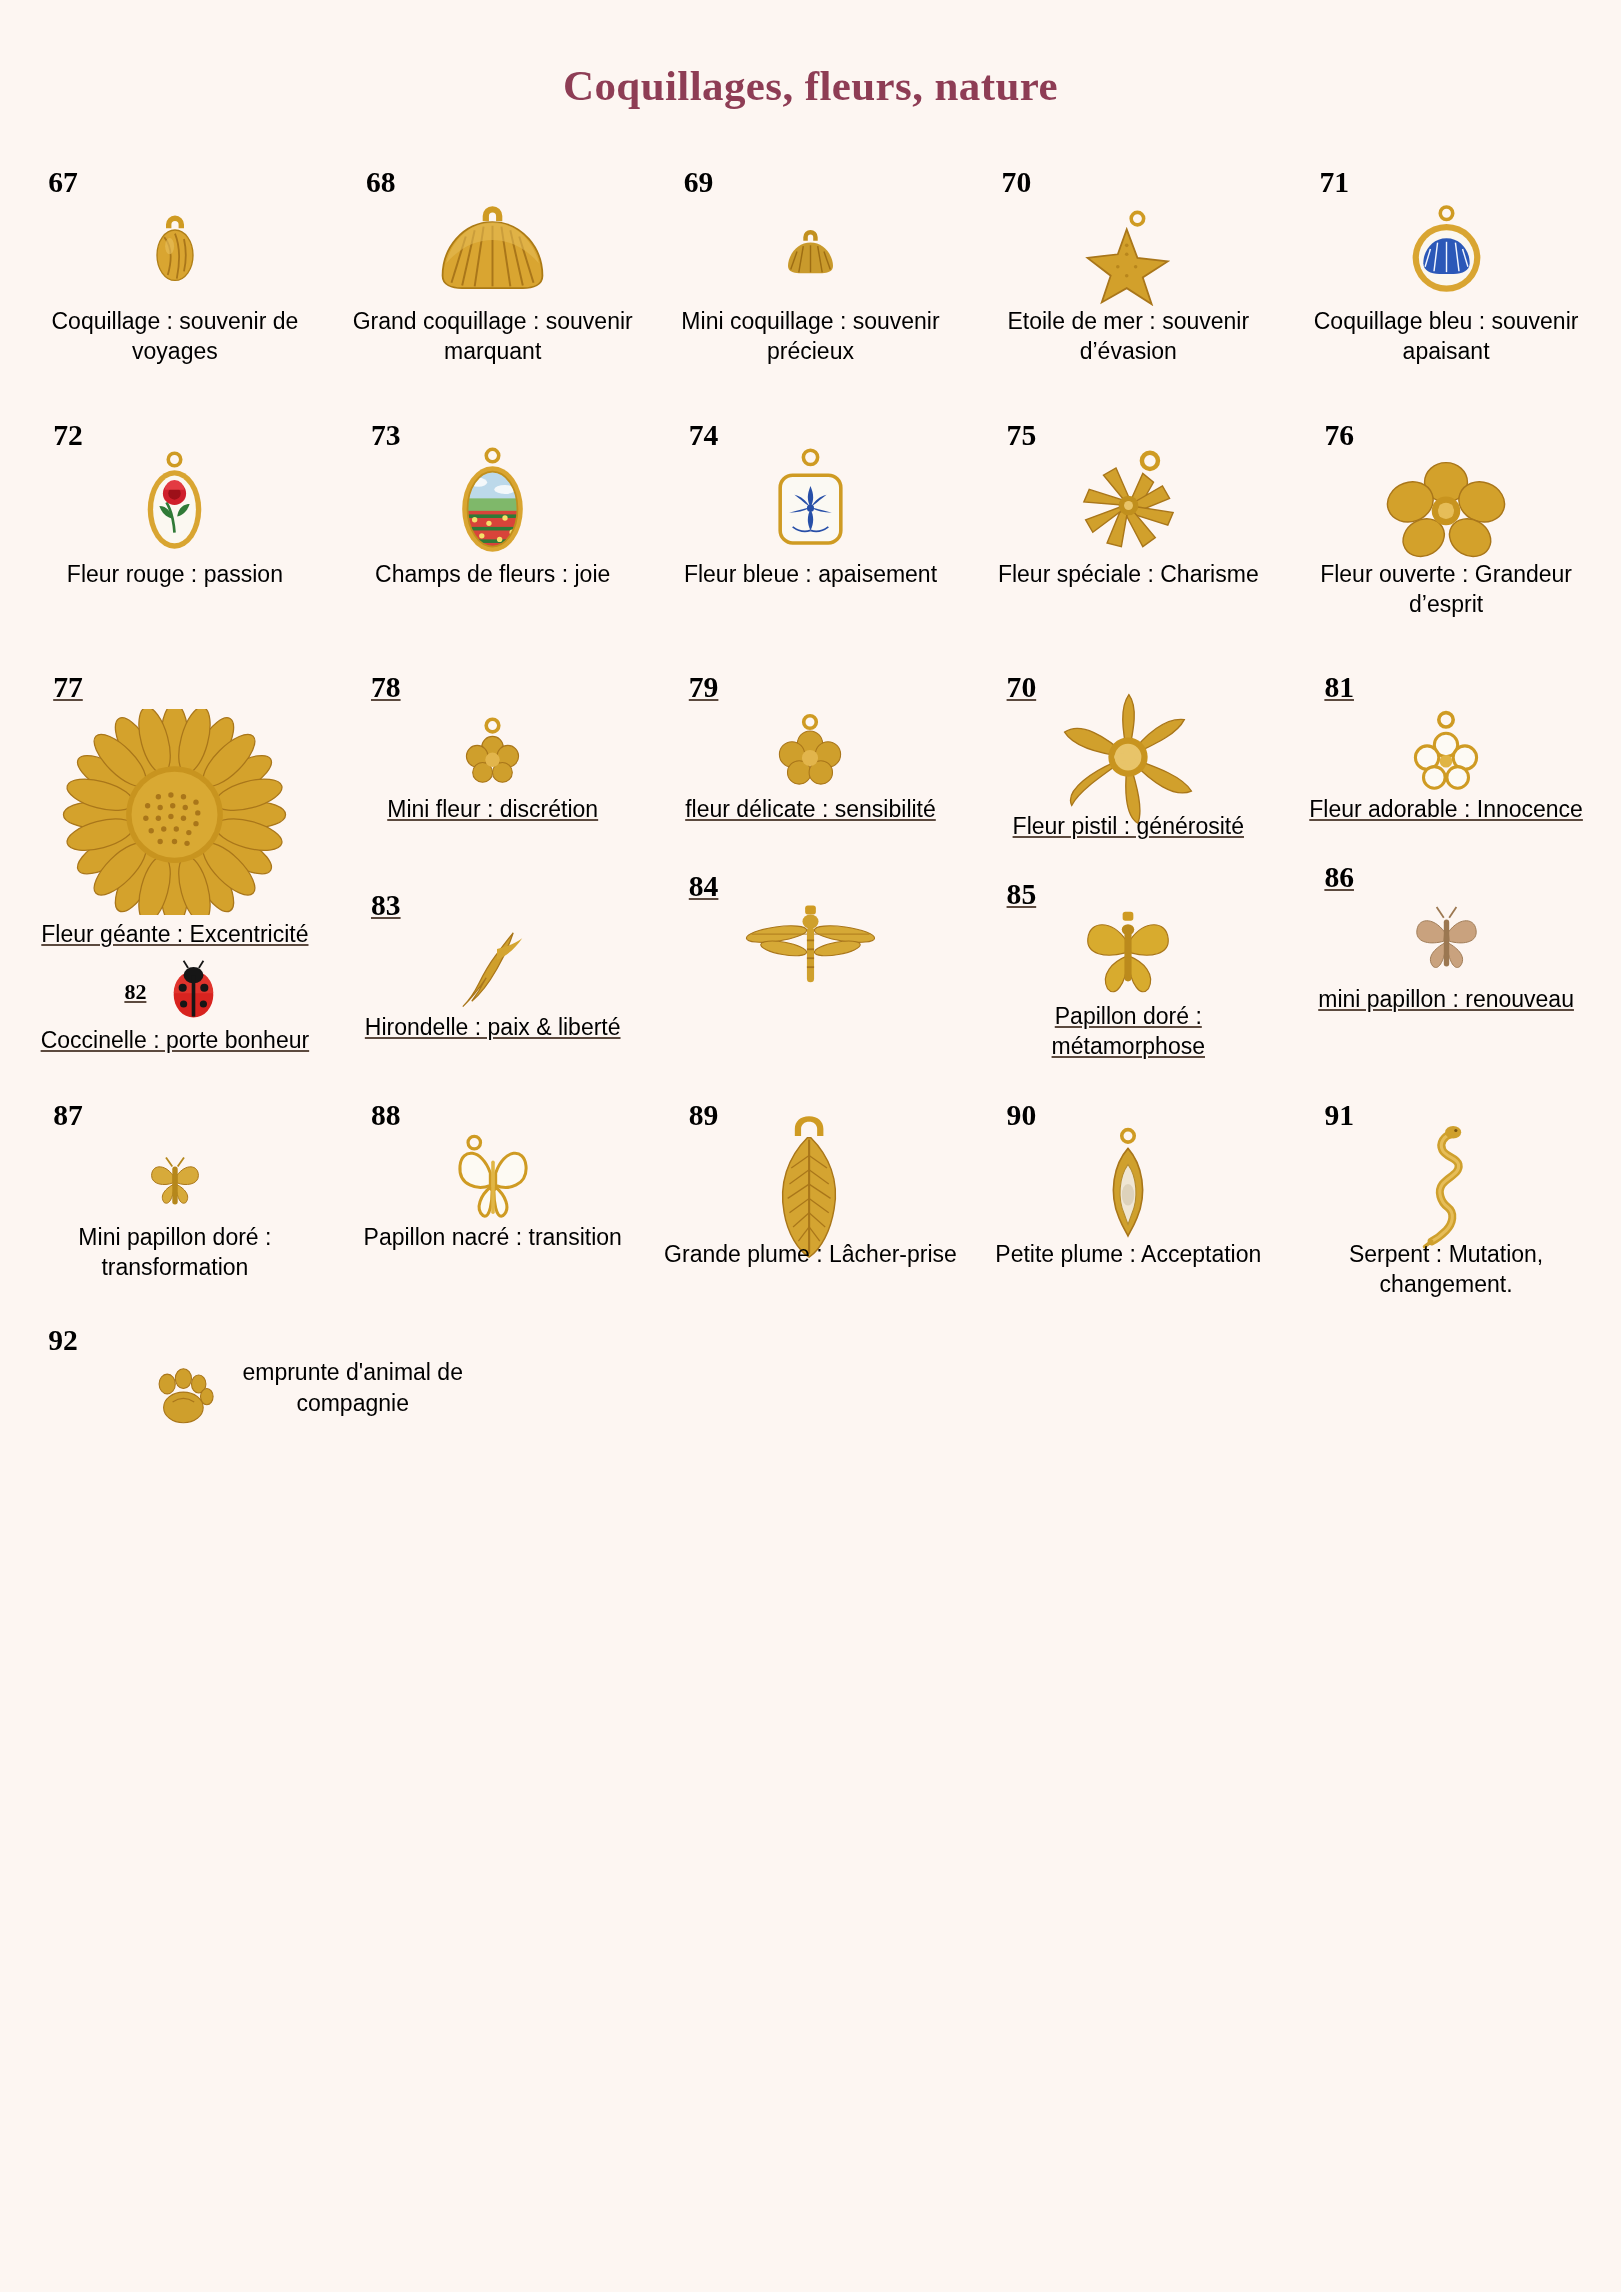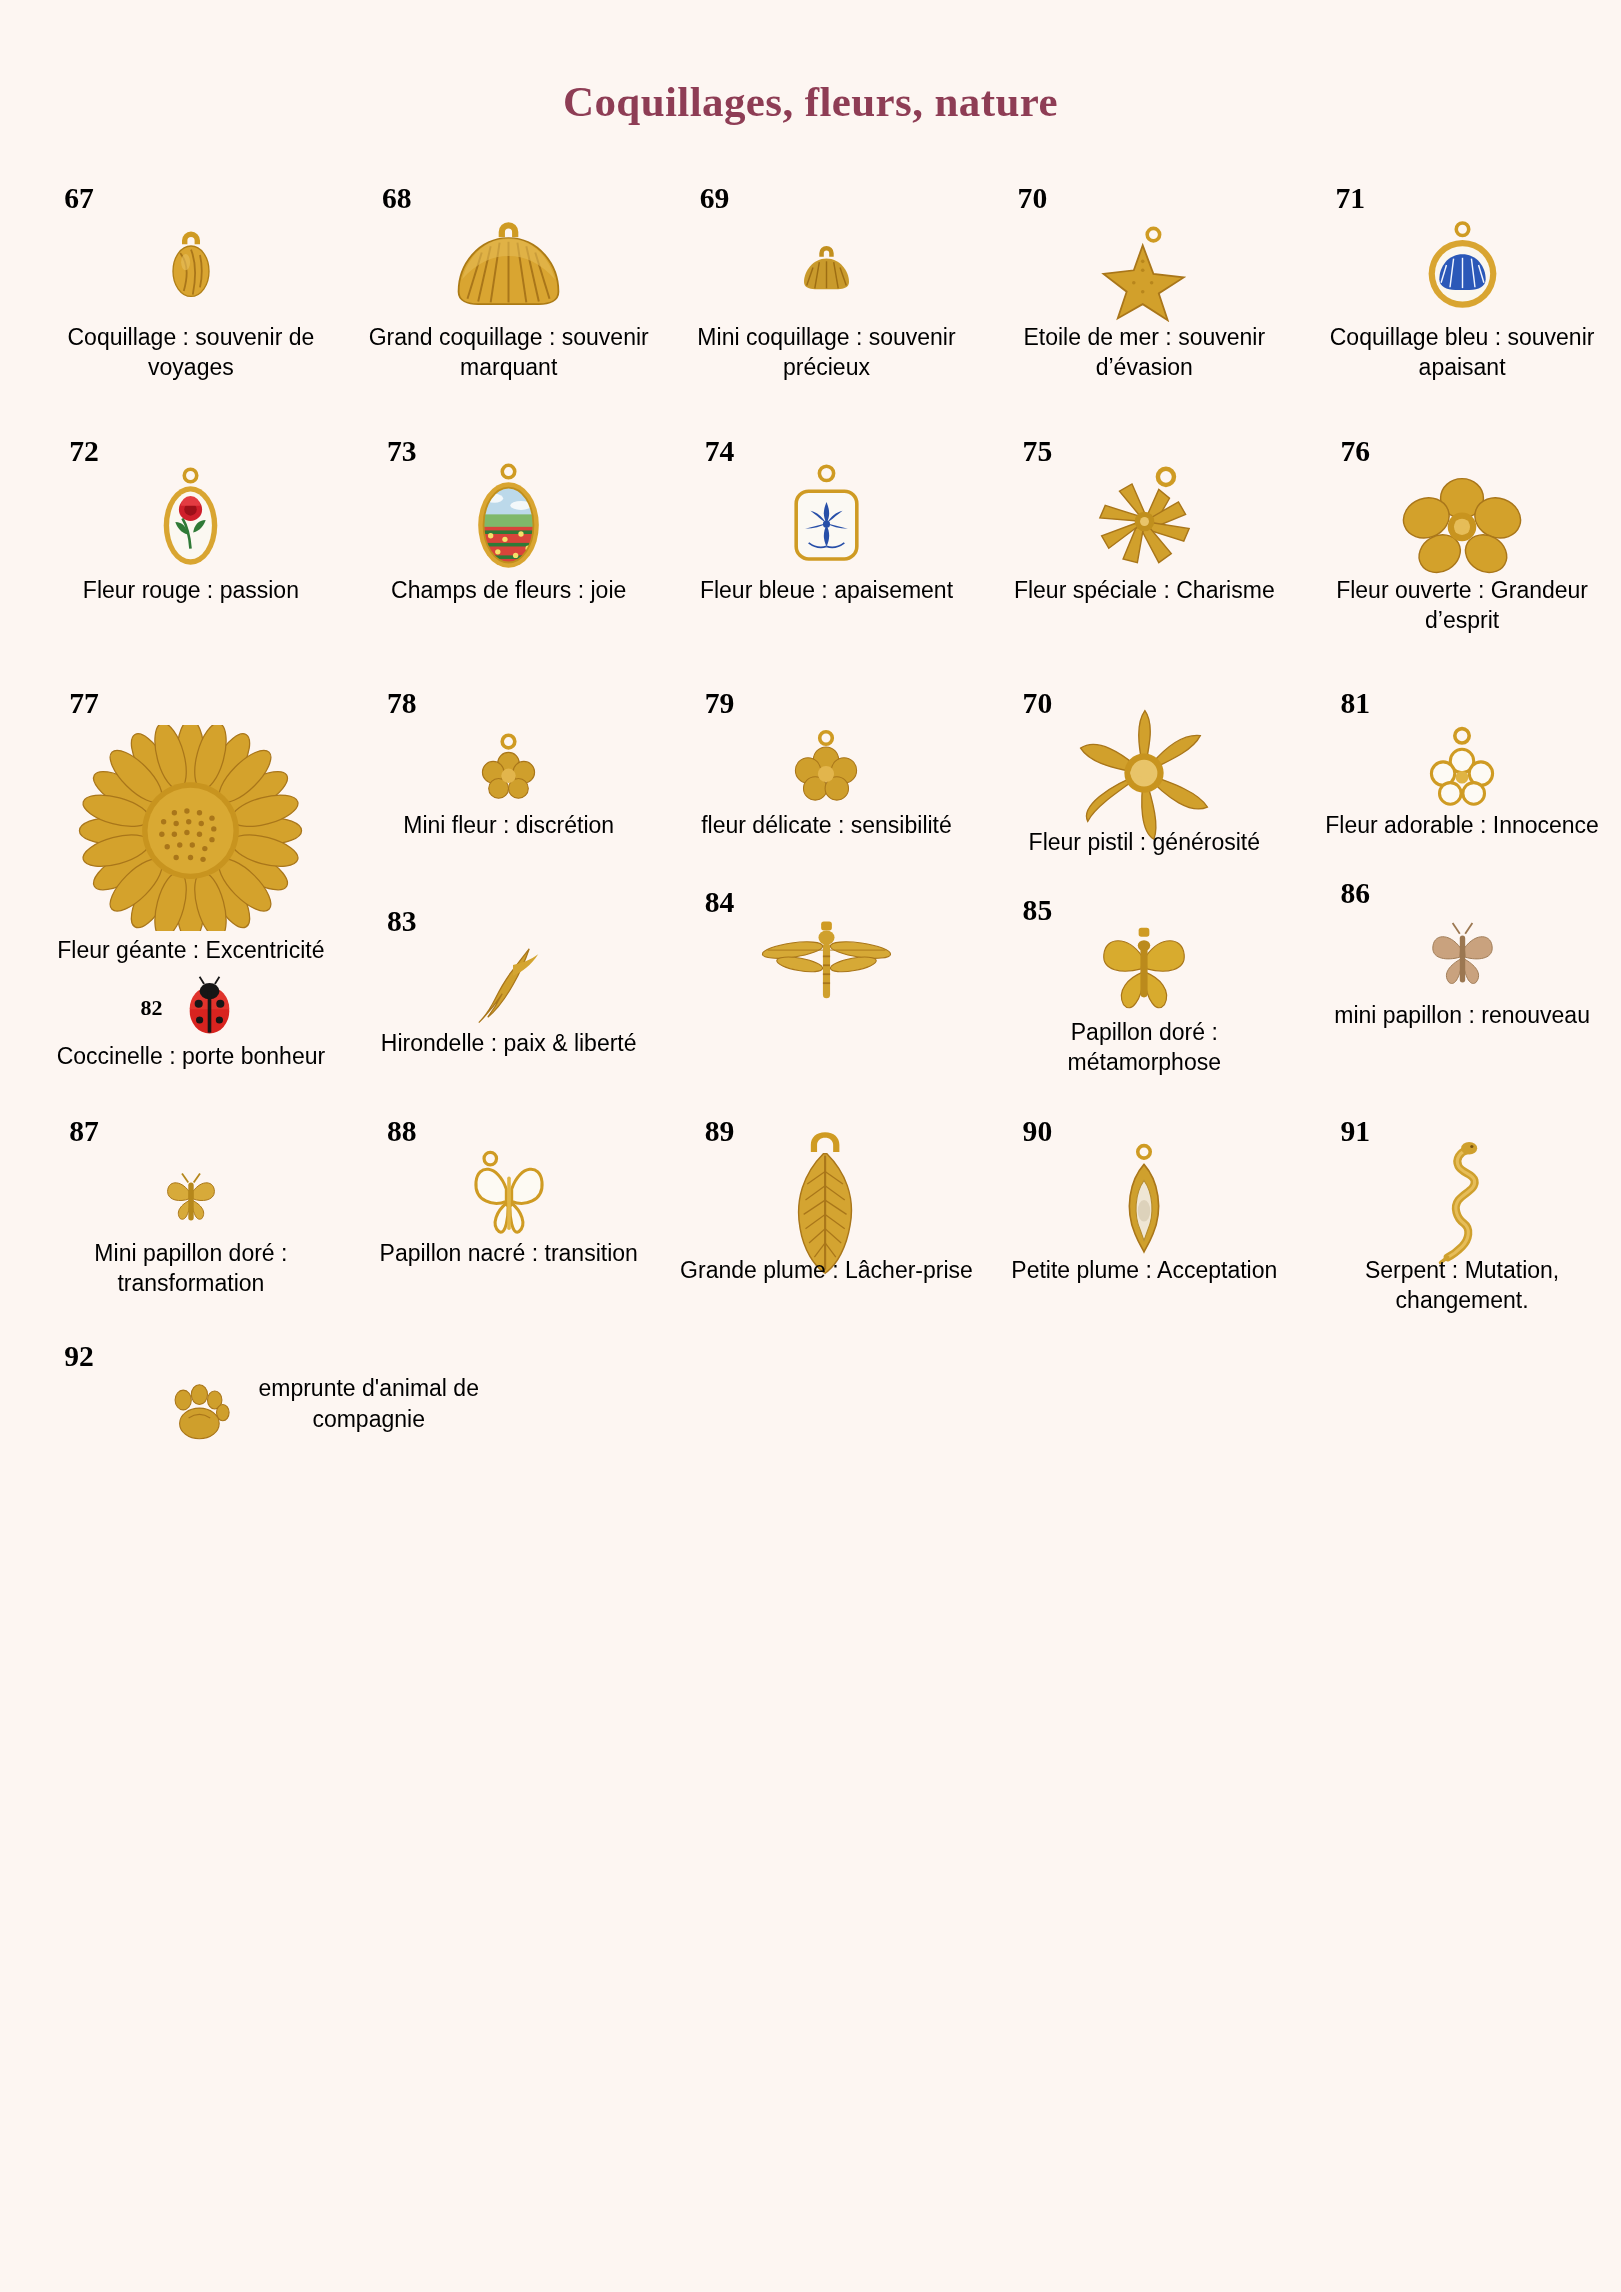--- a/index.html
+++ b/index.html
@@ -13,21 +13,21 @@
     height: 2293px;
     font-family: "Liberation Sans", sans-serif;
     color: #5c4a3f;
     position: relative;
     overflow: hidden;
   }
   .page {
     width: 1621px;
     height: 2293px;
     background: #fdf6f2;
-    padding: 16px;
+    padding: 0;
     position: relative;
   }
   .title {
     text-align: center;
     font-family: "Liberation Serif", serif;
     font-weight: bold;
     font-size: 43px;
     color: #8e3d55;
     letter-spacing: 0.4px;
     padding-top: 61px;
@@ -64,21 +64,21 @@
     font-size: 23px;
     line-height: 1.32;
     color: #000000;
     padding: 0 3.6px;
   }
 
   
   #row1 { margin-top: 56px; }
   #row1 .num { padding-left: 25px; }
   #row2 { margin-top: 52px; }
-  #row3 { margin-top: 52px; }
+  #row3 { margin-top: 52px; text-decoration: underline; }
   #row5 { margin-top: 37px; }
 
   .charm svg { display: block; }
 
   
   .charm.big { height: 215px; }
   .charm.small { height: 90px; }
 
   
   .inline-pair {

